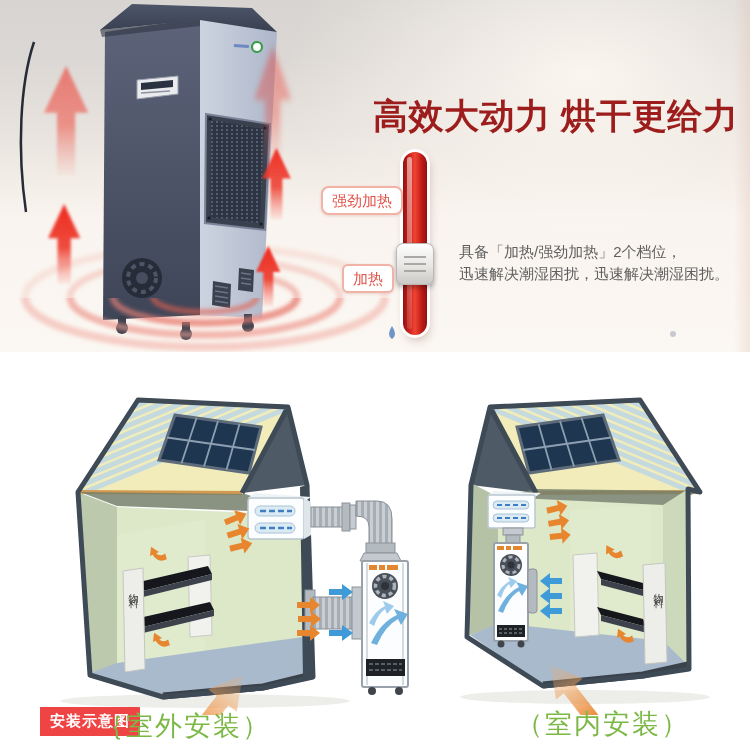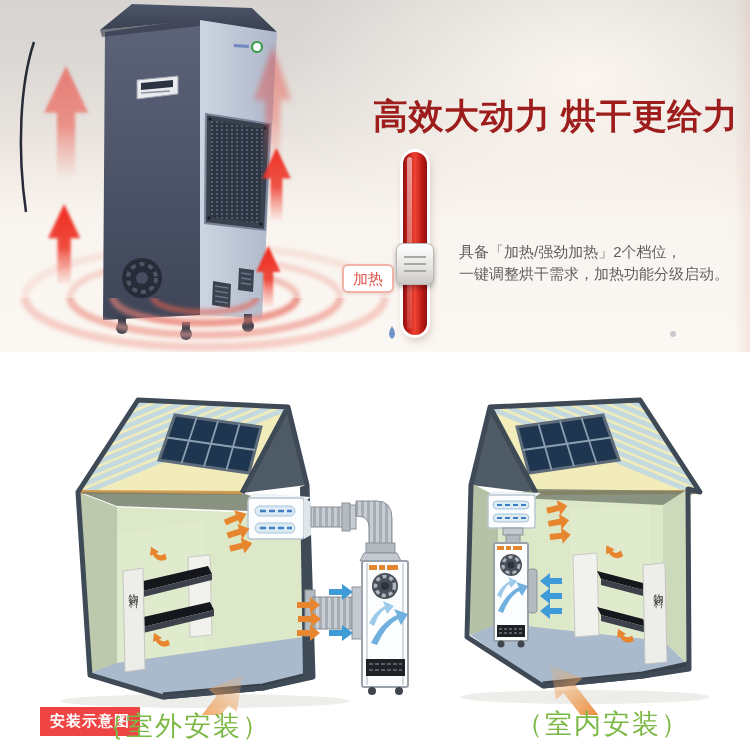--- a/index.html
+++ b/index.html
@@ -172,24 +172,25 @@
         <g transform="translate(256,246) scale(0.72)" opacity="0.95" filter="url(#soft)">
           <path d="M17,0 L34,36 L24,36 L24,84 L10,84 L10,36 L0,36 Z" fill="url(#gRedArrow)"></path>
         </g>
       </g>
     </svg>
 
     <div class="hero-title">高效大动力 烘干更给力</div>
 
     <div class="slider-track"></div>
     <div class="slider-knob"></div>
+    <div class="pill pill-high">强劲加热</div>
     <div class="pill pill-low">加热</div>
 
     <div class="feature-p feature-p1">具备「加热/强劲加热」2个档位，</div>
-    <div class="feature-p feature-p2">一键调整烘干需求，加热功能分级启动。</div>
+    <div class="feature-p feature-p2">迅速解决潮湿困扰，迅速解决潮湿困扰。</div>
   </div>
 
   <div class="install">
     <div class="badge">安装示意图</div>
   </div>
 
   <svg class="scene scene-out" width="405" height="330" viewBox="0 0 405 330">
     <defs>
       <pattern id="corr" width="6" height="8" patternUnits="userSpaceOnUse">
         <rect width="6" height="8" fill="#c9ced3"></rect>

